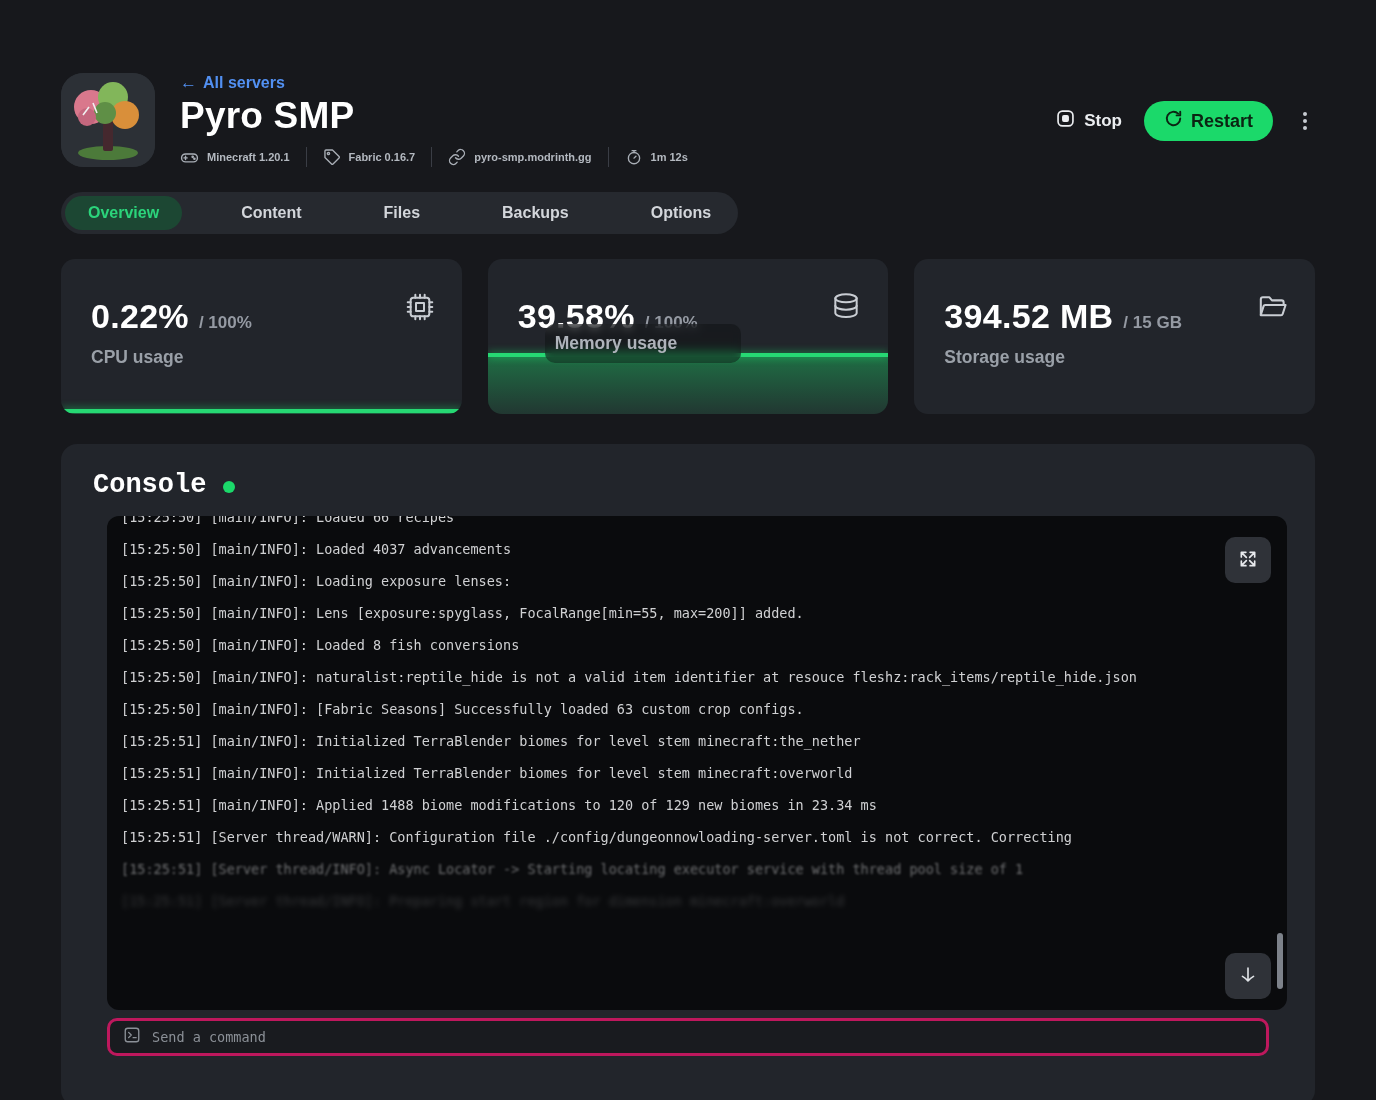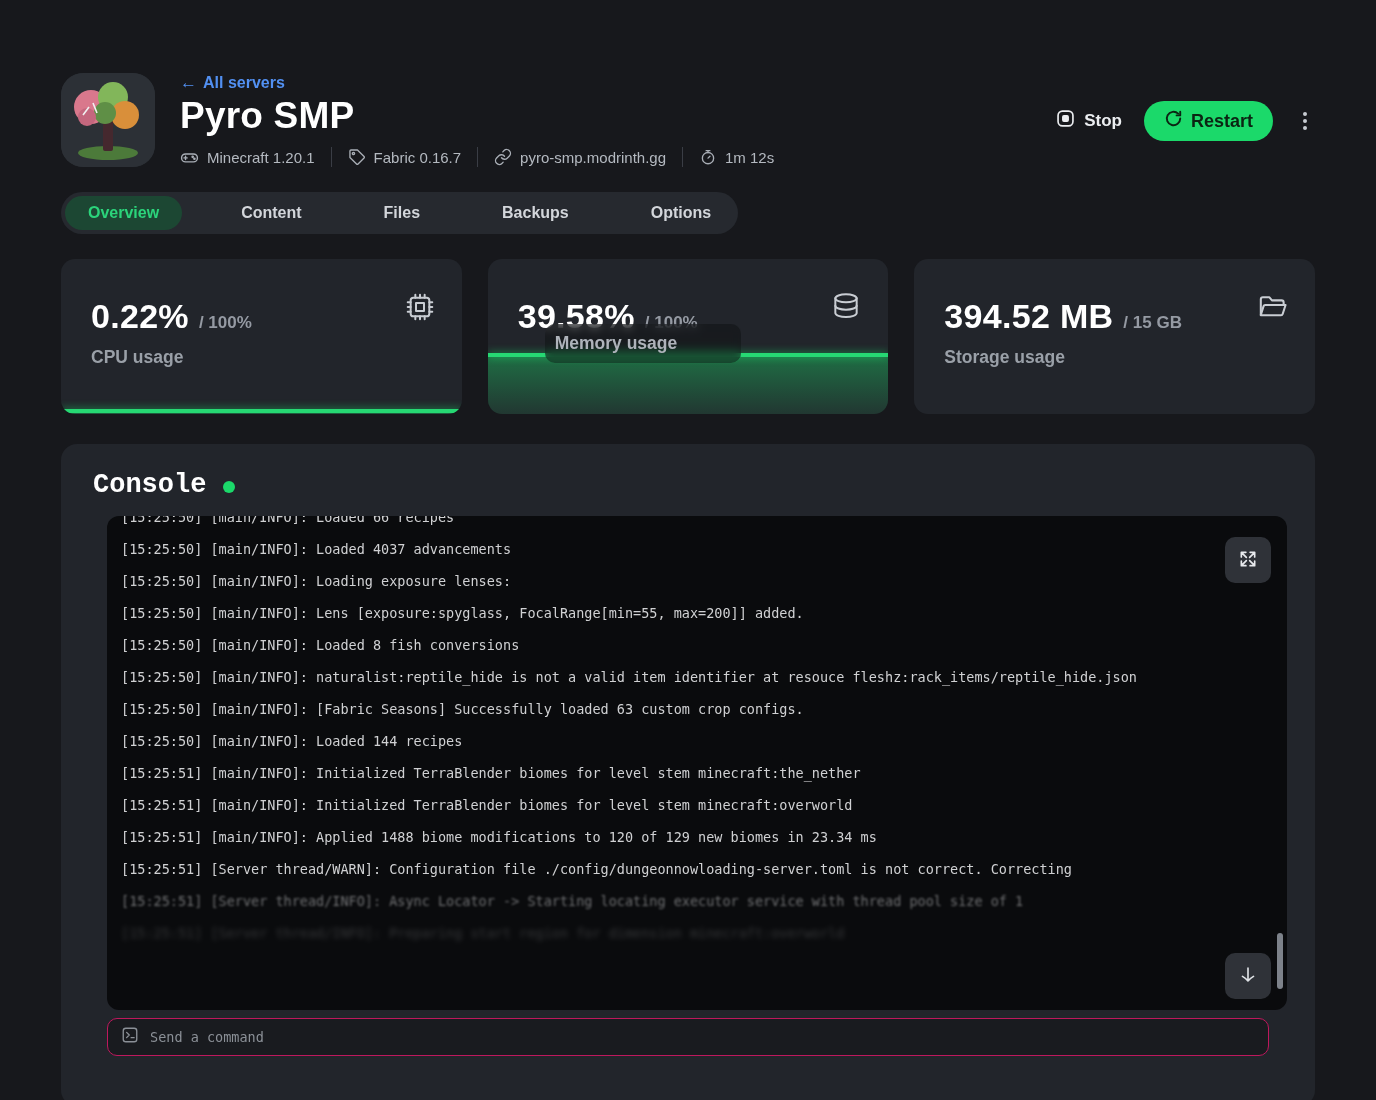--- a/index.html
+++ b/index.html
@@ -6,21 +6,21 @@
   html,body { width:1376px; height:1100px; background:#17181c; font-family:"Liberation Sans", sans-serif; overflow:hidden; }
   .content { width:1254px; margin:0 auto; padding-top:73px; }
 
   
   .server-header { display:flex; align-items:flex-start; }
   .server-avatar { width:94px; height:94px; border-radius:22px; overflow:hidden; flex:none; background:#2c3036; }
   .header-info { margin-left:25px; flex:1; }
   .back-link { color:#5290f2; font-size:16px; font-weight:600; text-decoration:none; display:inline-flex; align-items:center; gap:6px; cursor:pointer; }
   .back-arrow { font-size:17px; }
   .server-title { color:#ffffff; font-size:37px; font-weight:800; letter-spacing:.2px; margin-top:2px; }
-  .meta-row { display:flex; align-items:center; margin-top:10px; color:#b4b9c0; font-size:15px; font-weight:400; }
+  .meta-row { display:flex; align-items:center; margin-top:10px; color:#b4b9c0; font-size:11px; font-weight:700; }
   .meta-item { display:flex; align-items:center; gap:8px; }
   .meta-sep { width:1px; height:20px; background:#3a3d45; margin:0 16px; }
   .meta-icon svg { display:block; }
 
   .header-actions { display:flex; align-items:center; gap:22px; margin-top:28px; }
   .stop-btn { display:flex; align-items:center; gap:8px; background:transparent; border:none; color:#eceef1; font-family:inherit; font-size:17px; font-weight:700; cursor:pointer; }
   .restart-btn { display:flex; align-items:center; gap:8px; background:#1bd96a; border:none; border-radius:20px; height:40px; padding:0 20px; color:#0b2513; font-family:inherit; font-size:18px; font-weight:800; cursor:pointer; }
   .kebab { display:flex; flex-direction:column; gap:3px; padding:6px 8px; cursor:pointer; }
   .kebab i { width:4px; height:4px; border-radius:50%; background:#c7cbd1; }
 
@@ -55,21 +55,21 @@
   .log-line { font-family:"DejaVu Sans Mono", monospace; font-size:13.5px; color:#d0d1d3; line-height:32px; white-space:pre; }
   .log-line.clip { margin-top:-15px; }
   .log-line.dim1 { opacity:.5; filter:blur(1.1px); }
   .log-line.dim2 { opacity:.22; filter:blur(2.4px); }
 
   .screen-btn { position:absolute; width:46px; height:46px; border-radius:10px; background:#2f3238; border:none; display:flex; align-items:center; justify-content:center; cursor:pointer; }
   .expand-btn { top:21px; right:16px; }
   .scrolldown-btn { bottom:11px; right:16px; }
   .scroll-thumb { position:absolute; right:4px; bottom:21px; width:6px; height:56px; border-radius:3px; background:#7d828a; cursor:pointer; }
 
-  .console-input-row { display:flex; align-items:center; gap:11px; margin-top:8px; margin-right:18px; height:38px; background:#191b1f; border:1px solid #be185d; border-radius:10px; padding:0 13px; }
+  .console-input-row { display:flex; align-items:center; gap:11px; margin-top:8px; margin-right:18px; height:38px; background:#191b1f; border:3px solid #be185d; border-radius:10px; padding:0 13px; }
   .console-input { flex:1; background:transparent; border:none; outline:none; color:#c7cbd1; font-family:"DejaVu Sans Mono", monospace; font-size:13.5px; }
   .console-input::placeholder { color:#8b9097; }
 </style>
 </head>
 <body>
 
 <div class="content">
 
   
   <div class="server-header">
@@ -238,21 +238,20 @@
 
     <div class="console-screen">
       <div class="console-lines">
         <div class="log-line clip">[15:25:50] [main/INFO]: Loaded 66 recipes</div>
         <div class="log-line">[15:25:50] [main/INFO]: Loaded 4037 advancements</div>
         <div class="log-line">[15:25:50] [main/INFO]: Loading exposure lenses:</div>
         <div class="log-line">[15:25:50] [main/INFO]: Lens [exposure:spyglass, FocalRange[min=55, max=200]] added.</div>
         <div class="log-line">[15:25:50] [main/INFO]: Loaded 8 fish conversions</div>
         <div class="log-line">[15:25:50] [main/INFO]: naturalist:reptile_hide is not a valid item identifier at resouce fleshz:rack_items/reptile_hide.json</div>
         <div class="log-line">[15:25:50] [main/INFO]: [Fabric Seasons] Successfully loaded 63 custom crop configs.</div>
-        <div class="log-line">[15:25:50] [main/INFO]: Loaded 144 recipes</div>
         <div class="log-line">[15:25:51] [main/INFO]: Initialized TerraBlender biomes for level stem minecraft:the_nether</div>
         <div class="log-line">[15:25:51] [main/INFO]: Initialized TerraBlender biomes for level stem minecraft:overworld</div>
         <div class="log-line">[15:25:51] [main/INFO]: Applied 1488 biome modifications to 120 of 129 new biomes in 23.34 ms</div>
         <div class="log-line">[15:25:51] [Server thread/WARN]: Configuration file ./config/dungeonnowloading-server.toml is not correct. Correcting</div>
         <div class="log-line dim1">[15:25:51] [Server thread/INFO]: Async Locator -&gt; Starting locating executor service with thread pool size of 1</div>
         <div class="log-line dim2">[15:25:51] [Server thread/INFO]: Preparing start region for dimension minecraft:overworld</div>
       </div>
 
       <button class="screen-btn expand-btn">
         <span>

